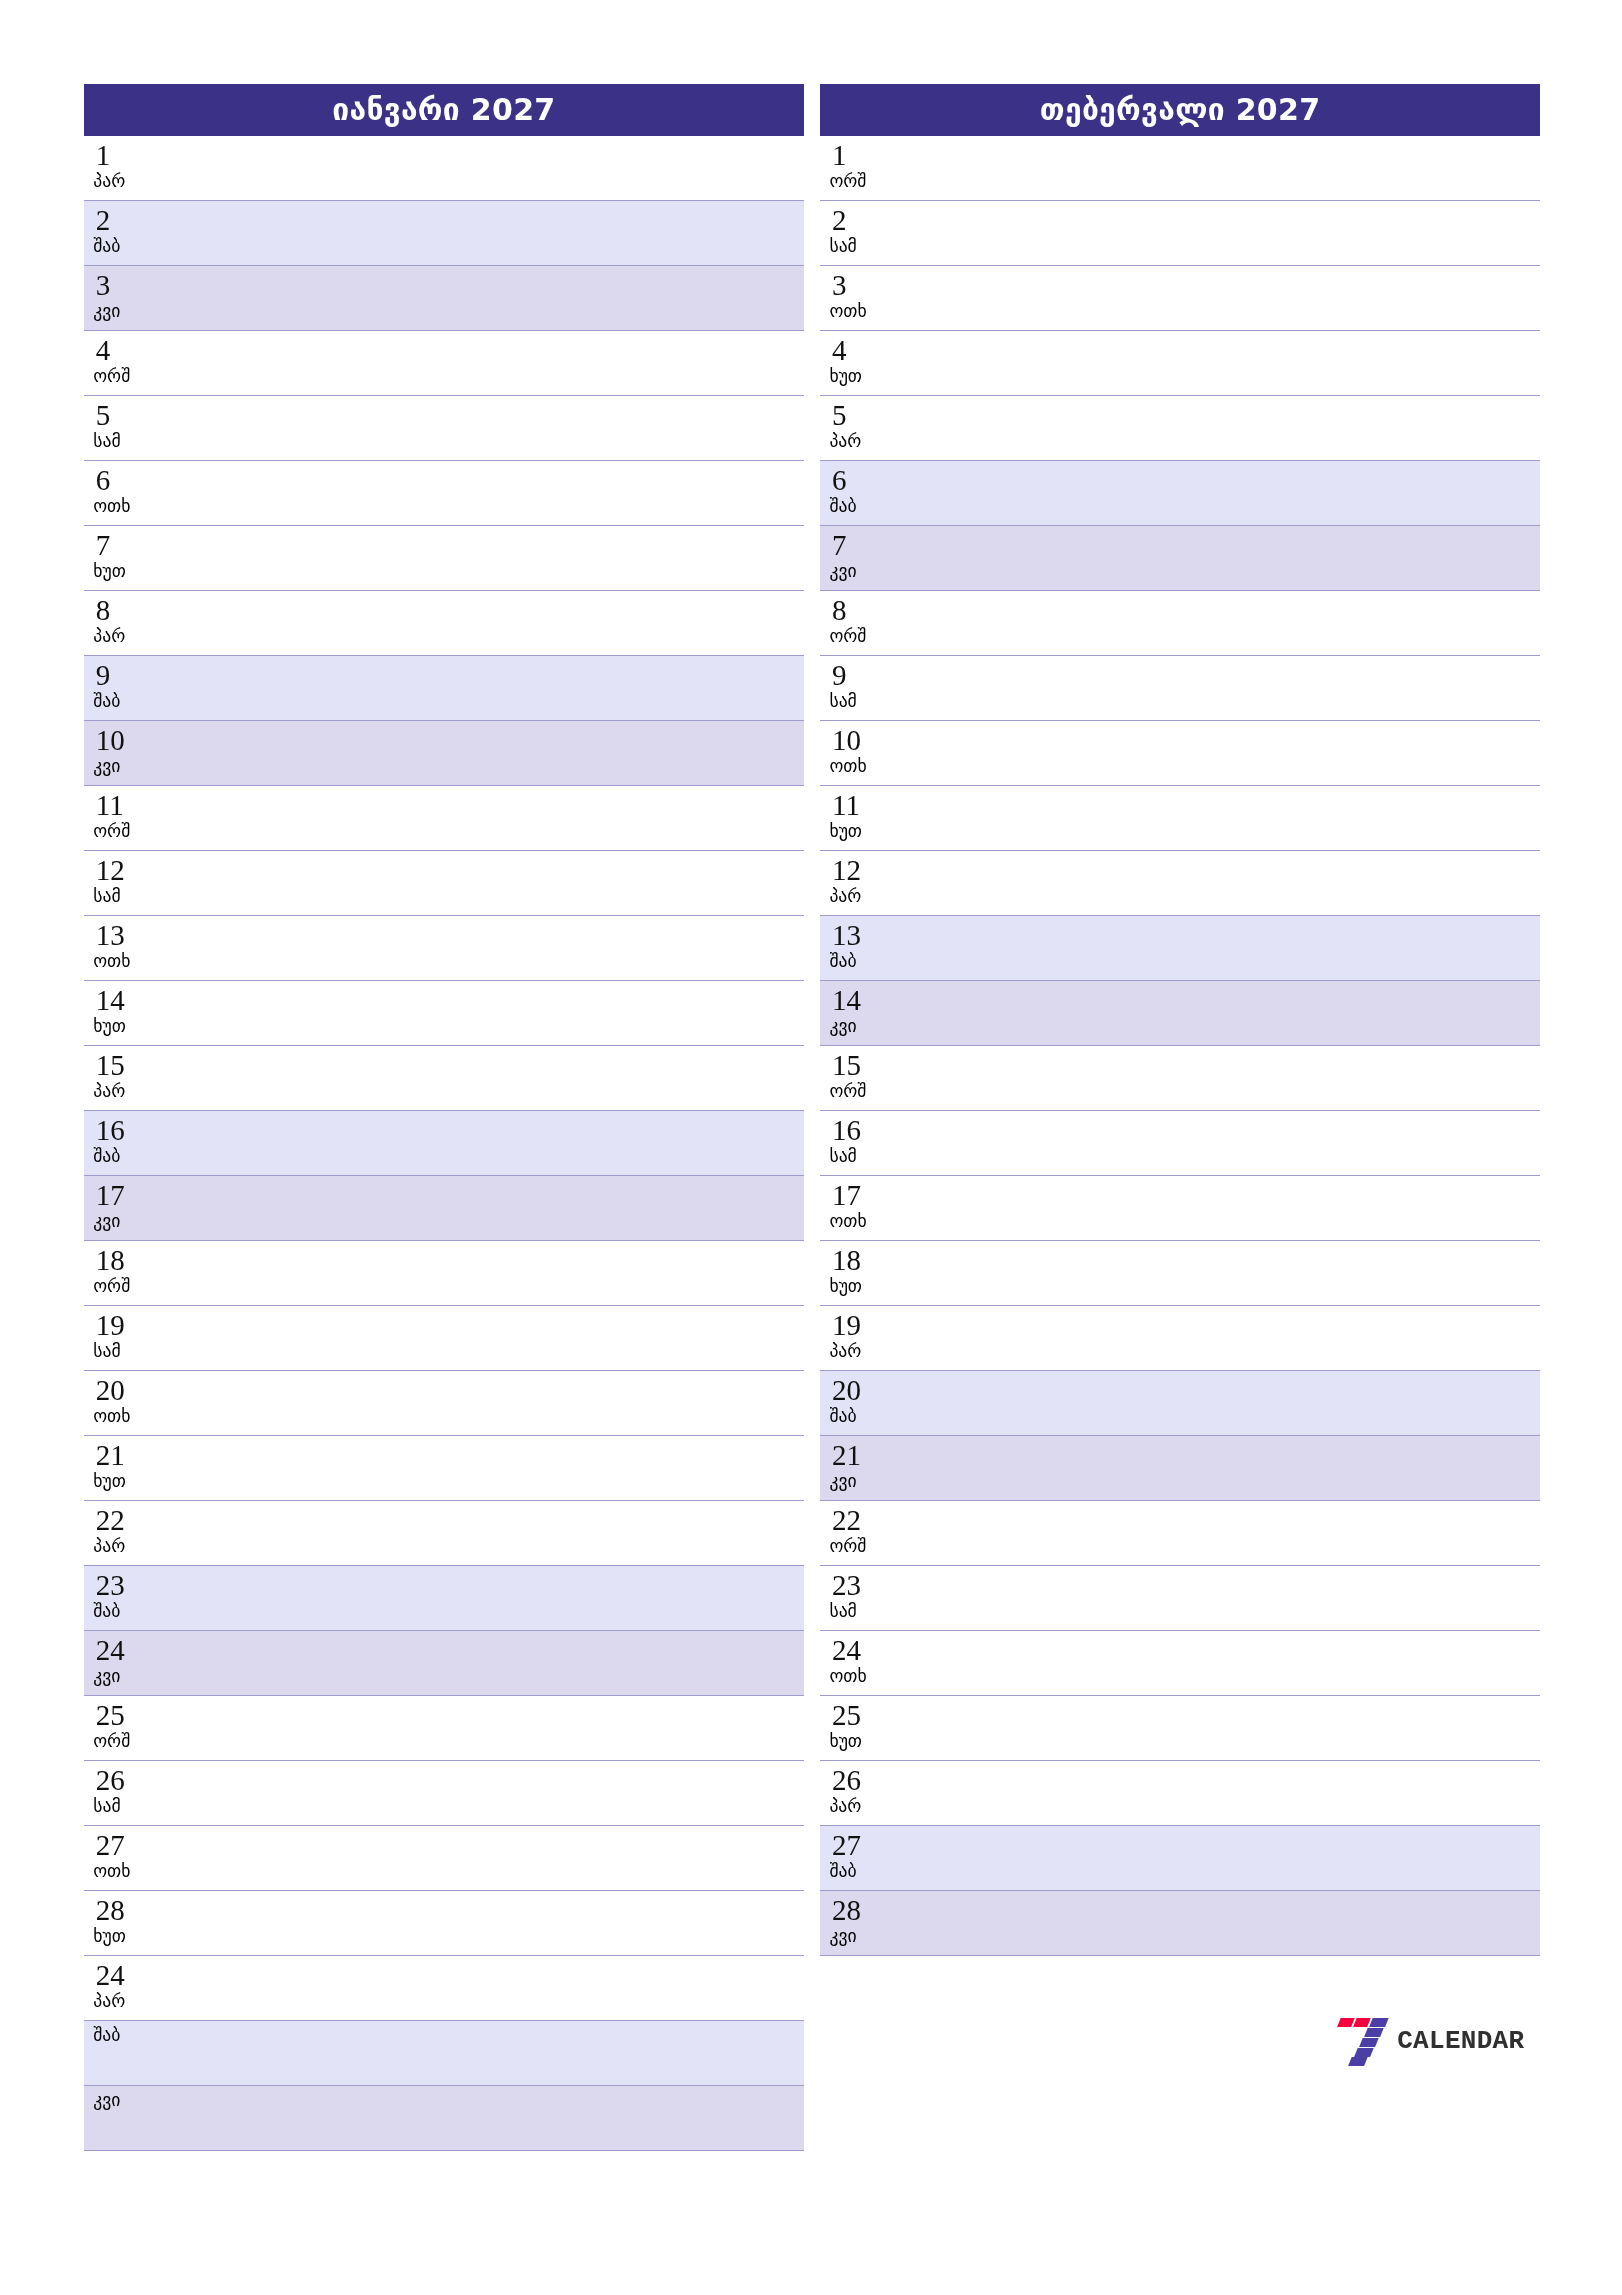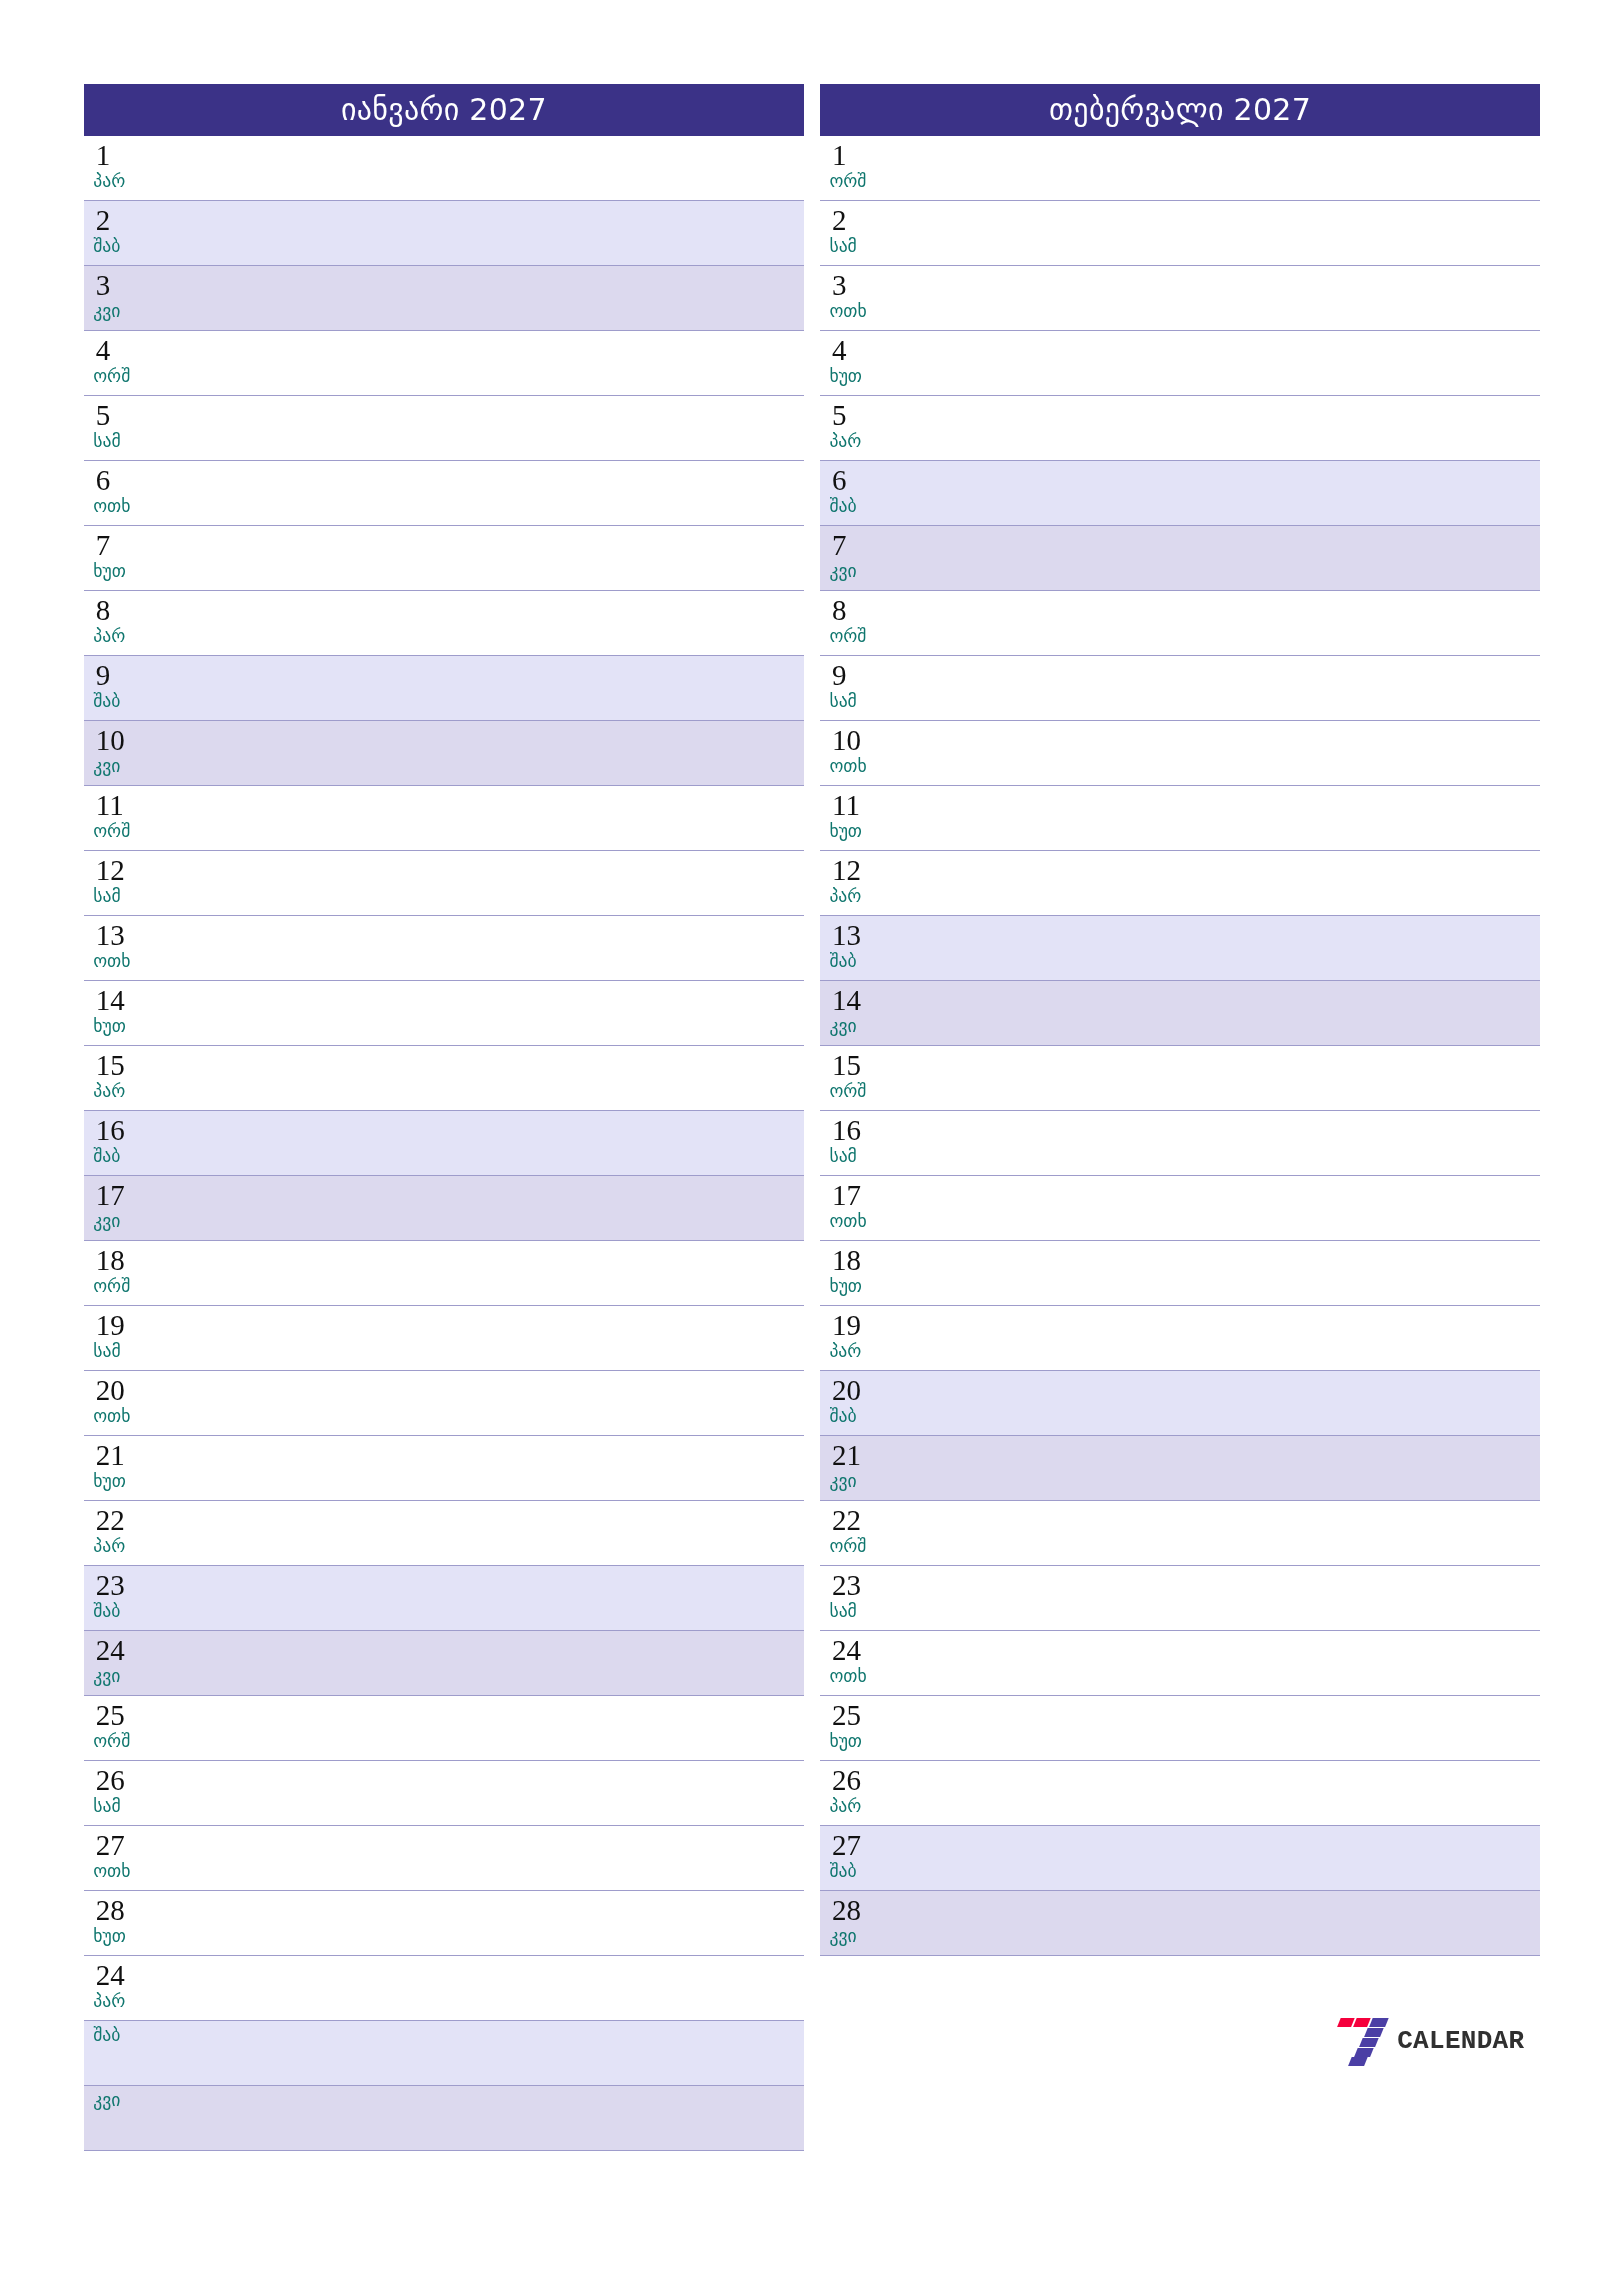--- a/index.html
+++ b/index.html
@@ -34,21 +34,21 @@
 
   .month-header {
     height: 52px;
     background: #3b3287;
     color: #ffffff;
     display: flex;
     align-items: center;
     justify-content: center;
     font-family: "DejaVu Sans", "Liberation Sans", sans-serif;
     font-size: 30px;
-    font-weight: 400;
+    font-weight: 700;
     letter-spacing: 0.3px;
     line-height: 1;
   }
 
   .days {
     display: flex;
     flex-direction: column;
   }
 
   .day-row {
@@ -70,21 +70,21 @@
     font-size: 29px;
     line-height: 1.05;
     color: #111111;
     font-weight: 400;
   }
 
   .day-wd {
     font-family: "DejaVu Sans", "Liberation Sans", sans-serif;
     font-size: 17.7px;
     line-height: 1.05;
-    color: #0f766e;
+    color: #000000;
     margin-top: 1.3px;
     margin-left: -2.6px;
   }
 
   
   .logo {
     position: absolute;
     left: 1332px;
     top: 2010px;
     width: 209px;

